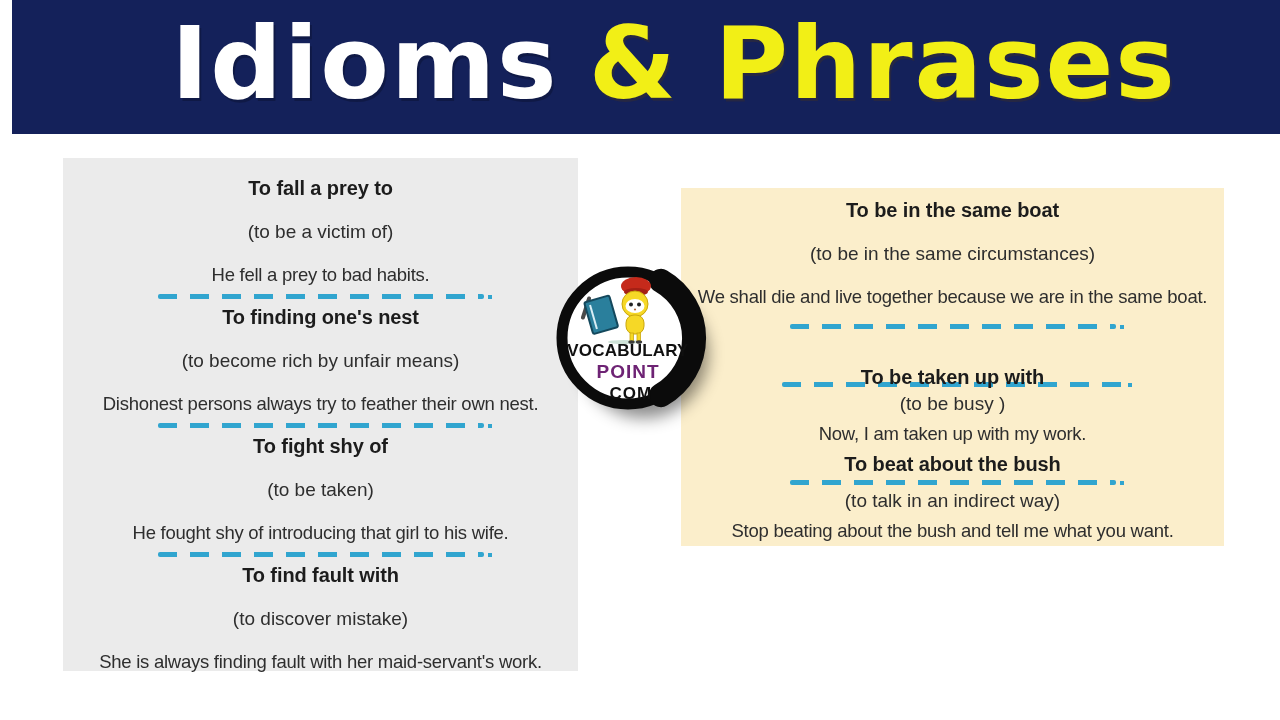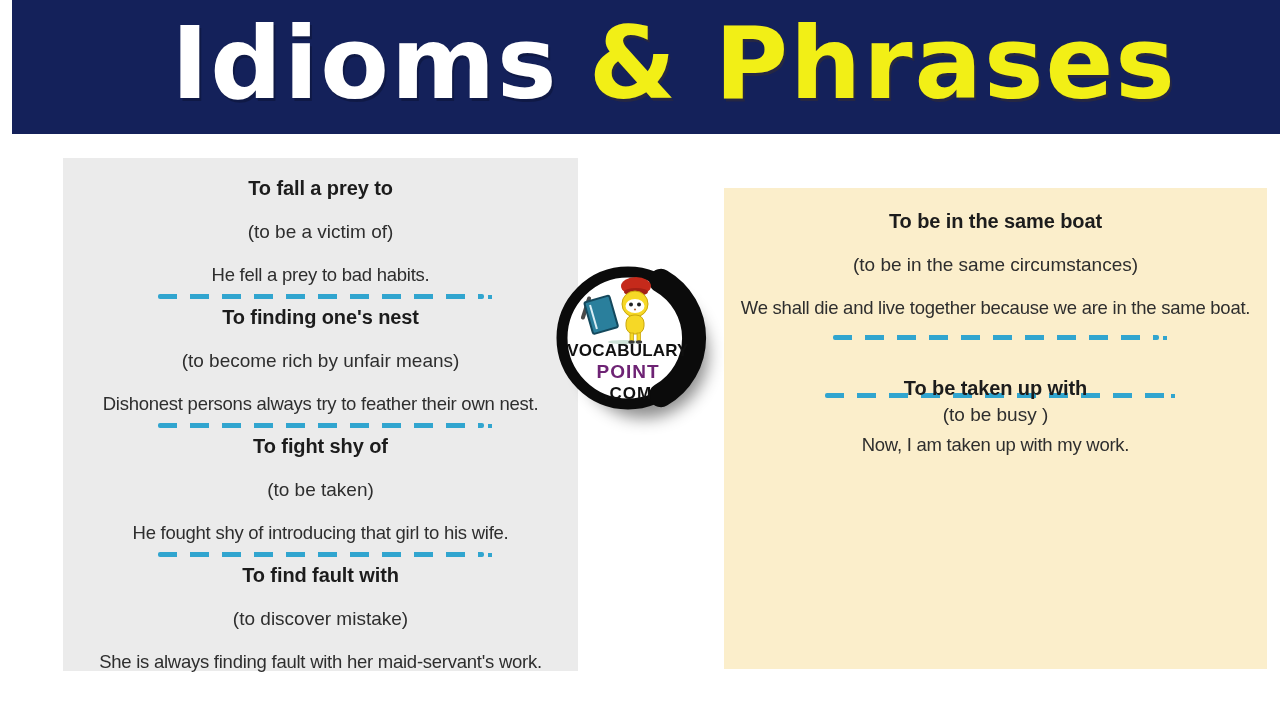--- a/index.html
+++ b/index.html
@@ -20,21 +20,21 @@
   .banner h1{
     margin:0;font-family:"DejaVu Sans","Liberation Sans",sans-serif;
     font-weight:bold;font-size:100px;line-height:1;letter-spacing:2px;
     color:#ffffff;transform:translate(22px,-3px);white-space:nowrap;
     text-shadow:2px 3px 0 rgba(0,0,0,0.22);
   }
   .banner .amp-yellow{color:var(--yellow);margin-left:30px;text-shadow:2px 3px 0 rgba(90,60,0,0.25);}
   
   .panel{position:absolute;display:flex;flex-direction:column;}
   .panel-left{left:63px;top:158px;width:515px;height:513px;background:var(--gray);padding-top:9px;}
-  .panel-right{left:724px;top:188px;width:543px;height:481px;background:var(--cream);padding:12px 10px 0 10px;}
+  .panel-right{left:681px;top:188px;width:543px;height:358px;background:var(--cream);padding:1px 10px 0 10px;}
   .entry{display:block;}
   .row{display:flex;align-items:center;justify-content:center;min-height:43px;text-align:center;padding:0 6px;}
   .sp-tight .row{min-height:30px;}
   .row.idiom span{font-weight:bold;font-size:20px;color:#1c1c1c;letter-spacing:-0.1px;}
   .row.meaning span{font-size:19px;color:#2e2e2e;}
   .row.example span{font-size:18.5px;color:#2e2e2e;letter-spacing:-0.25px;line-height:1.5;}
   
   .dash-row{display:flex;align-items:center;justify-content:center;}
   .dash-row.spaced{height:16px;}
   .dash-row.small{height:7px;}
@@ -139,20 +139,34 @@
     <div class="entry sp-tight">
       <div class="row idiom dash-through">
         <div class="dash-bar"></div>
         <span>To be taken up with</span>
       </div>
       <div class="row meaning">
         <span>(to be busy )</span>
       </div>
       <div class="row example">
         <span>Now, I am taken up with my work.</span>
+      </div>
+    </div>
+    <div class="entry sp-tight">
+      <div class="row idiom">
+        <span>To beat about the bush</span>
+      </div>
+      <div class="dash-row small">
+        <div class="dash-bar"></div>
+      </div>
+      <div class="row meaning">
+        <span>(to talk in an indirect way)</span>
+      </div>
+      <div class="row example">
+        <span>Stop beating about the bush and tell me what you want.</span>
       </div>
     </div>
   </div>
 
 <div class="logo">
   <div class="logo-shadow"></div>
   <svg width="164" height="164" viewBox="0 0 164 164">
 
     <circle cx="82" cy="80" r="66" fill="#ffffff" stroke="#0b0b0b" stroke-width="11"></circle>
     <path d="M 115 22.8 A 66 66 0 0 1 115 137.2" stroke="#0b0b0b" stroke-width="24" fill="none" stroke-linecap="round"></path>

